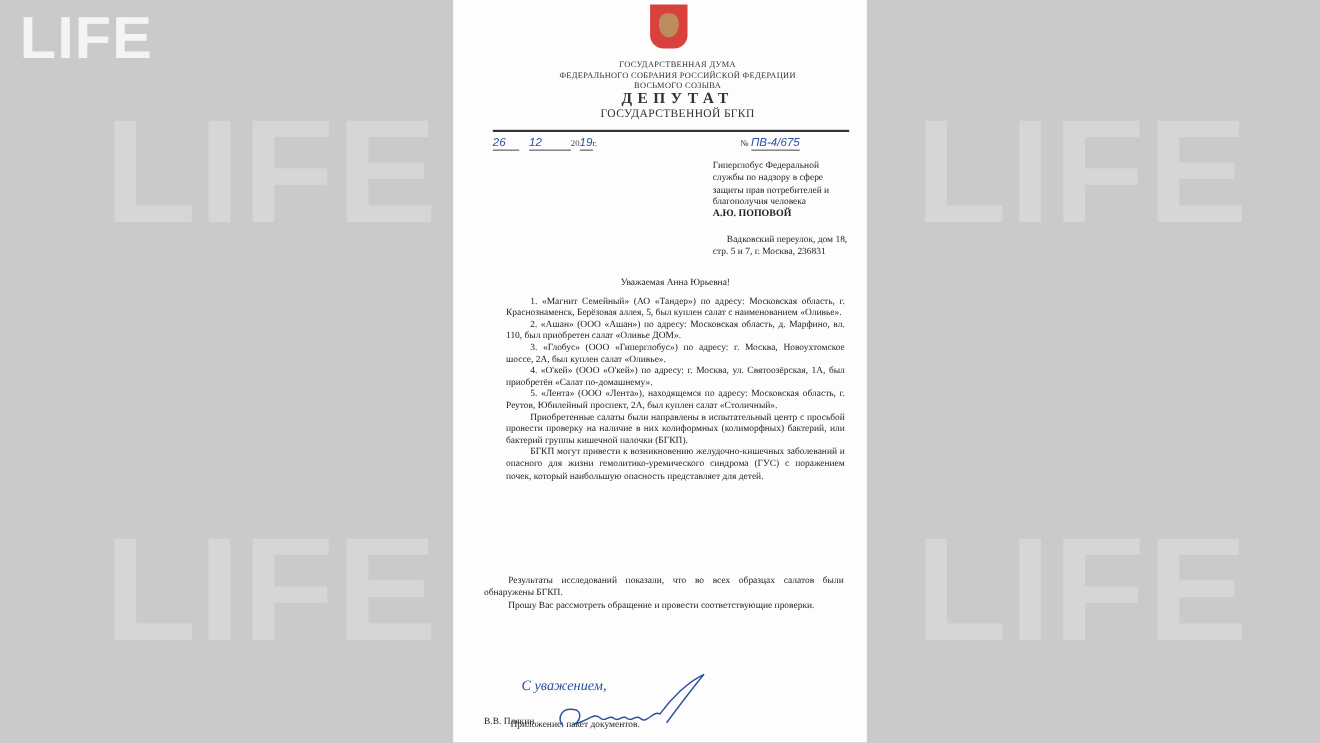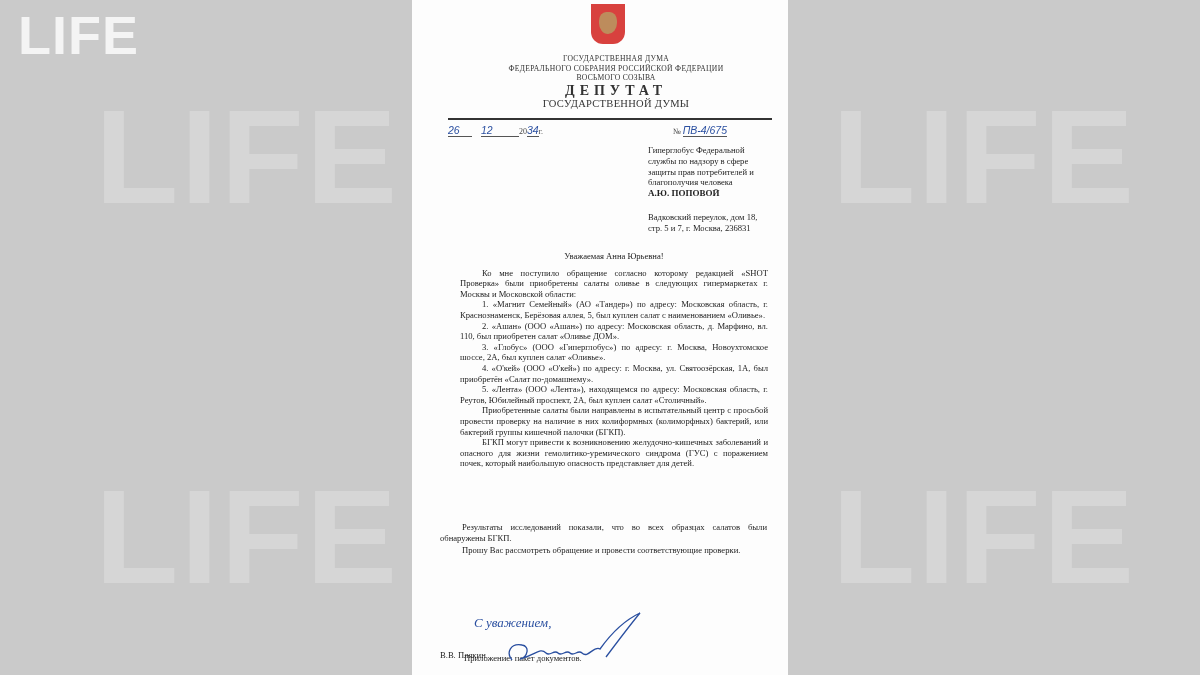--- a/index.html
+++ b/index.html
@@ -31,21 +31,21 @@
   .h2 { top: 83px; font-size: 14px; font-weight: 700; letter-spacing: 5px; }
   .h3 { top: 98px; font-size: 10.5px; letter-spacing: 0.3px; }
   .sep { position: absolute; left: 448px; top: 118px; width: 324px; height: 1.5px; background: #333; }
   .hand { position: absolute; font-family: "Liberation Sans", sans-serif; font-style: italic; color: #2a4fa0; font-size: 10.5px; }
   .date { left: 448px; top: 124px; }
   .date span { display: inline-block; border-bottom: 0.8px solid #555; }
   .num { left: 673px; top: 124px; }
   .num .n { color: #444; font-style: normal; font-family: "Liberation Serif", serif; font-size: 8px; margin-right: 2px; }
   .addr { position: absolute; left: 648px; top: 145px; width: 135px; font-size: 8.6px; line-height: 10.8px; color: #222; }
   .addr .bold { font-weight: 700; font-size: 9px; }
-  .addr .street { margin-top: 13px; }
+  .addr .street { margin-top: 13px; text-align: center; }
   .body { position: absolute; left: 460px; top: 251px; width: 308px; font-size: 8.6px; line-height: 10.6px; color: #222; text-align: justify; }
   .greet { text-align: center; margin-bottom: 6px; }
   .p { text-indent: 22px; margin: 0; }
   .body2 { position: absolute; left: 440px; top: 522px; width: 327px; font-size: 8.6px; line-height: 11.3px; color: #222; text-align: justify; }
   .attach { position: absolute; left: 464px; top: 605px; font-size: 8.6px; color: #222; margin-top: 48px; }
   .signer { position: absolute; left: 440px; top: 650px; font-size: 8.6px; color: #222; }
   .sig { position: absolute; left: 470px; top: 605px; width: 180px; height: 65px; }
 </style>
 </head>
 <body>
@@ -61,44 +61,43 @@
 <div class="emblem">
   <div class="eagle"></div>
 </div>
 
 <div class="head h1">
   <div>ГОСУДАРСТВЕННАЯ ДУМА</div>
   <div>ФЕДЕРАЛЬНОГО СОБРАНИЯ РОССИЙСКОЙ ФЕДЕРАЦИИ</div>
   <div>ВОСЬМОГО СОЗЫВА</div>
 </div>
 <div class="head h2">ДЕПУТАТ</div>
-<div class="head h3">ГОСУДАРСТВЕННОЙ ДУМЫ</div>
+<div class="head h3">ГОСУДАРСТВЕННОЙ БГКП</div>
 <div class="sep"></div>
 
 <div class="hand date">
   <span style="width:24px">26</span>
-  <span style="width:38px; margin-left:6px">12</span><span style="border:none; font-style:normal; font-family:'Liberation Serif',serif; color:#444; font-size:8px">20</span><span>34</span><span style="border:none; font-style:normal; font-family:'Liberation Serif',serif; color:#444; font-size:8px">г.</span>
+  <span style="width:38px; margin-left:6px">12</span><span style="border:none; font-style:normal; font-family:'Liberation Serif',serif; color:#444; font-size:8px">20</span><span>19</span><span style="border:none; font-style:normal; font-family:'Liberation Serif',serif; color:#444; font-size:8px">г.</span>
 </div>
 <div class="hand num">
   <span class="n">№</span><span style="border-bottom:0.8px solid #555">ПВ-4/675</span>
 </div>
 
 <div class="addr">
   <div>Гиперглобус Федеральной</div>
   <div>службы по надзору в сфере</div>
   <div>защиты прав потребителей и</div>
   <div>благополучия человека</div>
   <div class="bold">А.Ю. ПОПОВОЙ</div>
   <div class="street">Вадковский переулок, дом 18,</div>
   <div>стр. 5 и 7, г. Москва, 236831</div>
 </div>
 
 <div class="body">
   <div class="greet">Уважаемая Анна Юрьевна!</div>
-  <p class="p">Ко мне поступило обращение согласно которому редакцией «SHOT Проверка» были приобретены салаты оливье в следующих гипермаркетах г. Москвы и Московской области:</p>
   <p class="p">1. «Магнит Семейный» (АО «Тандер») по адресу: Московская область, г. Краснознаменск, Берёзовая аллея, 5, был куплен салат с наименованием «Оливье».</p>
   <p class="p">2. «Ашан» (ООО «Ашан») по адресу: Московская область, д. Марфино, вл. 110, был приобретен салат «Оливье ДОМ».</p>
   <p class="p">3. «Глобус» (ООО «Гиперглобус») по адресу: г. Москва, Новоухтомское шоссе, 2А, был куплен салат «Оливье».</p>
   <p class="p">4. «О'кей» (ООО «О'кей») по адресу: г. Москва, ул. Святоозёрская, 1А, был приобретён «Салат по-домашнему».</p>
   <p class="p">5. «Лента» (ООО «Лента»), находящемся по адресу: Московская область, г. Реутов, Юбилейный проспект, 2А, был куплен салат «Столичный».</p>
   <p class="p">Приобретенные салаты были направлены в испытательный центр с просьбой провести проверку на наличие в них колиформных (колиморфных) бактерий, или бактерий группы кишечной палочки (БГКП).</p>
   <p class="p">БГКП могут привести к возникновению желудочно-кишечных заболеваний и опасного для жизни гемолитико-уремического синдрома (ГУС) с поражением почек, который наибольшую опасность представляет для детей.</p>
 </div>
 
 <div class="body2">

